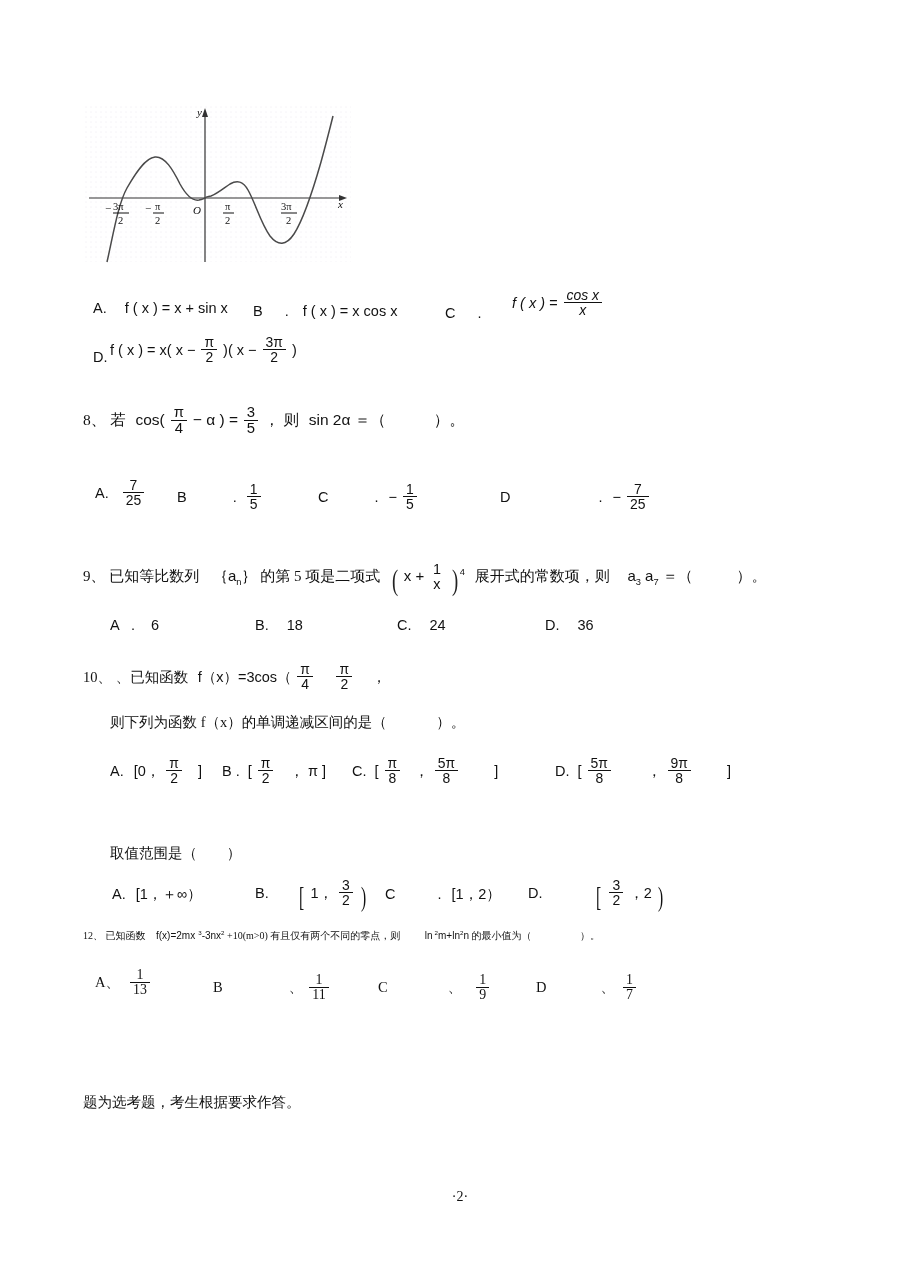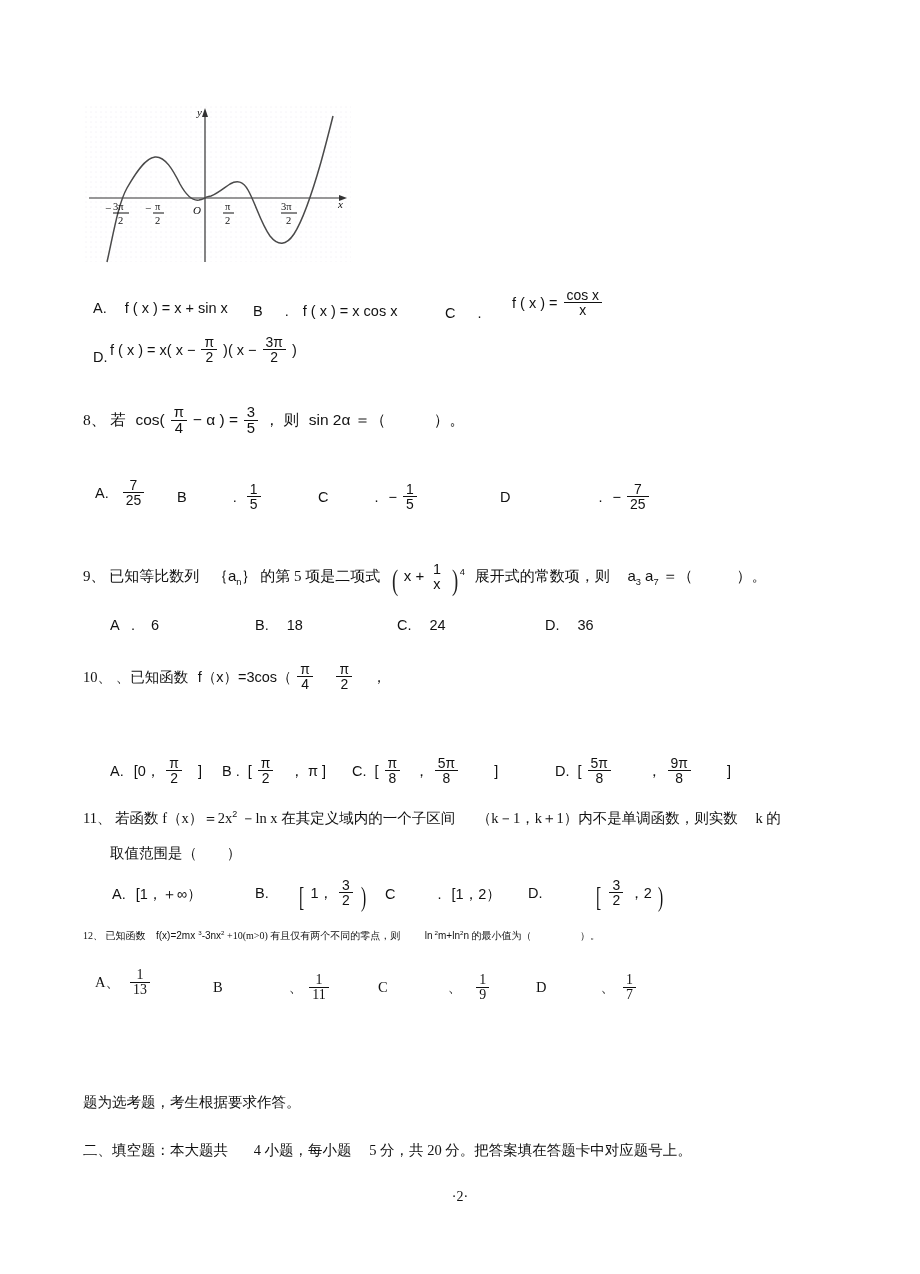--- a/index.html
+++ b/index.html
@@ -114,21 +114,21 @@
   <div class="opt-row" style="left:253px; top:303px;">
     <span class="lbl">B</span>
     <span style="margin-left:18px;">.</span>
     <span style="margin-left:10px;">f ( x ) = x cos x</span>
   </div>
 
   <div class="opt-row" style="left:445px; top:305px;">
     <span class="lbl">C</span>
     <span style="margin-left:18px;">.</span>
   </div>
-  <div class="opt-row" style="left:512px; top:288px;">
+  <div class="opt-row" style="left:512px; top:288px;font-style:italic;">
     <span>f ( x ) =</span>
     <span class="frac">
       <span class="num">cos x</span>
       <span class="den">x</span>
     </span>
   </div>
 
   <div class="opt-row" style="left:93px; top:349px;">
     <span class="lbl">D.</span>
   </div>
@@ -243,20 +243,24 @@
     <span class="frac">
       <span class="num">π</span>
       <span class="den">4</span>
     </span>
     <span class="frac" style="margin-left:18px;">
       <span class="num">π</span>
       <span class="den">2</span>
     </span>
     <span class="cn" style="margin-left:14px;">，</span>
   </div>
+  <div class="q" style="left:110px; top:712px; font-size:14.5px;">
+    <span class="cn">则下列为函数  f（x）的单调递减区间的是（</span>
+    <span class="cn" style="margin-left:46px;">）。</span>
+  </div>
 
   <div class="opt-row" style="left:110px; top:756px;">
     <span>A.</span>
     <span style="margin-left:6px;">[0，</span>
     <span class="frac">
       <span class="num">π</span>
       <span class="den">2</span>
     </span>
     <span style="margin-left:10px;">]</span>
   </div>
@@ -293,27 +297,20 @@
       <span class="den">8</span>
     </span>
     <span style="margin-left:30px;">，</span>
     <span class="frac">
       <span class="num">9π</span>
       <span class="den">8</span>
     </span>
     <span style="margin-left:30px;">]</span>
   </div>
 
-  <div class="q" style="left:83px; top:808px; font-size:14.5px;">
-    <span class="cn">11、</span>
-    <span class="cn">若函数  f（x）＝2x</span><sup class="ex sans">2</sup>
-    <span class="cn">－ln x 在其定义域内的一个子区间</span>
-    <span class="cn" style="margin-left:18px;">（k－1，k＋1）内不是单调函数，则实数</span>
-    <span class="cn" style="margin-left:14px;">k 的</span>
-  </div>
   <div class="q" style="left:110px; top:843px; font-size:14.5px;">
     <span class="cn">取值范围是（</span>
     <span class="cn" style="margin-left:26px;">）</span>
   </div>
 
   <div class="opt-row" style="left:112px; top:885px;">
     <span>A.</span>
     <span style="margin-left:6px;">[1，＋∞）</span>
   </div>
   <div class="opt-row" style="left:255px; top:885px;">
@@ -386,21 +383,16 @@
       <span class="num">1</span>
       <span class="den">7</span>
     </span>
   </div>
 
 
   <div class="q" style="left:83px; top:1092px; font-size:14.5px;">
     <span class="cn">题为选考题，考生根据要求作答。</span>
   </div>
 
-  <div class="q" style="left:83px; top:1140px; font-size:14.5px;">
-    <span class="cn">二、填空题：本大题共</span>
-    <span class="cn" style="margin-left:22px;">4 小题，每小题</span>
-    <span class="cn" style="margin-left:14px;">5 分，共 20 分。把答案填在答题卡中对应题号上。</span>
-  </div>
 
   <div class="q" style="left:0; top:1186px; width:920px; text-align:center; font-size:14px;">·2·</div>
 
 </div>
 
 </body></html>

